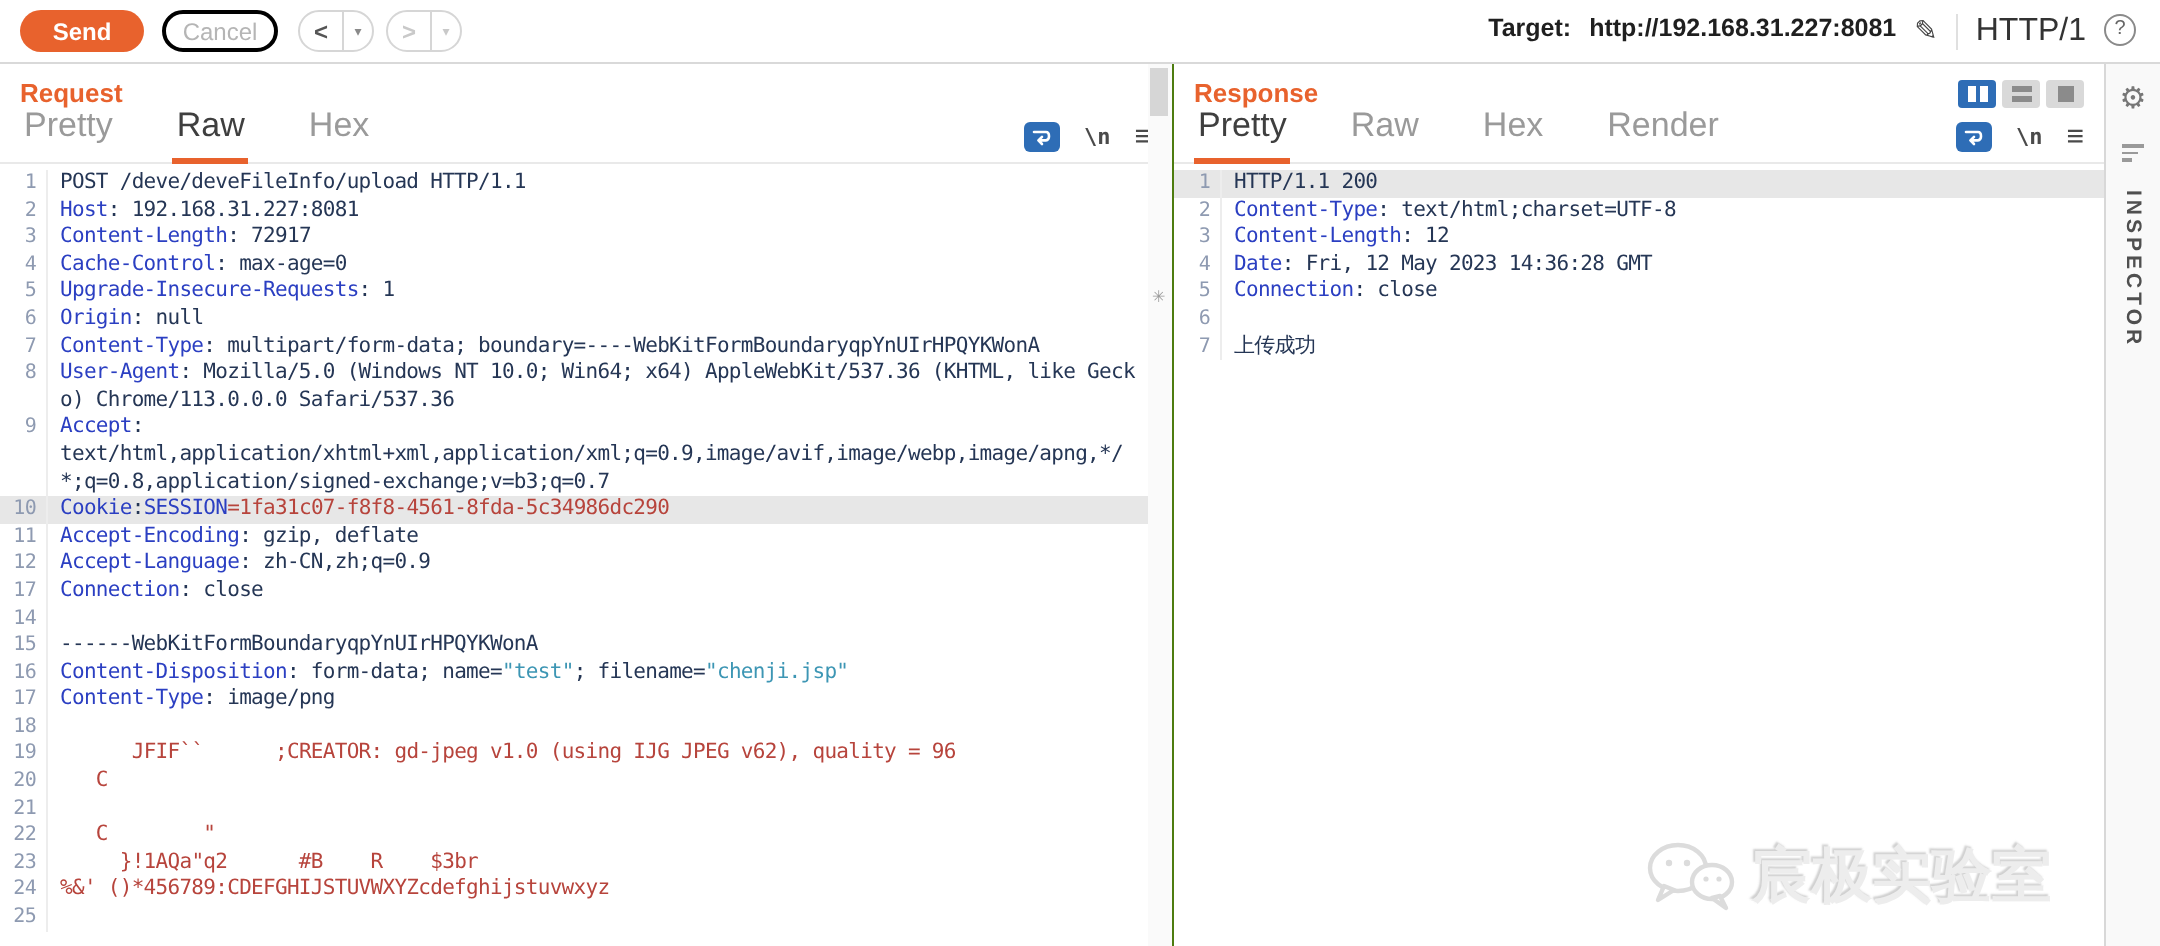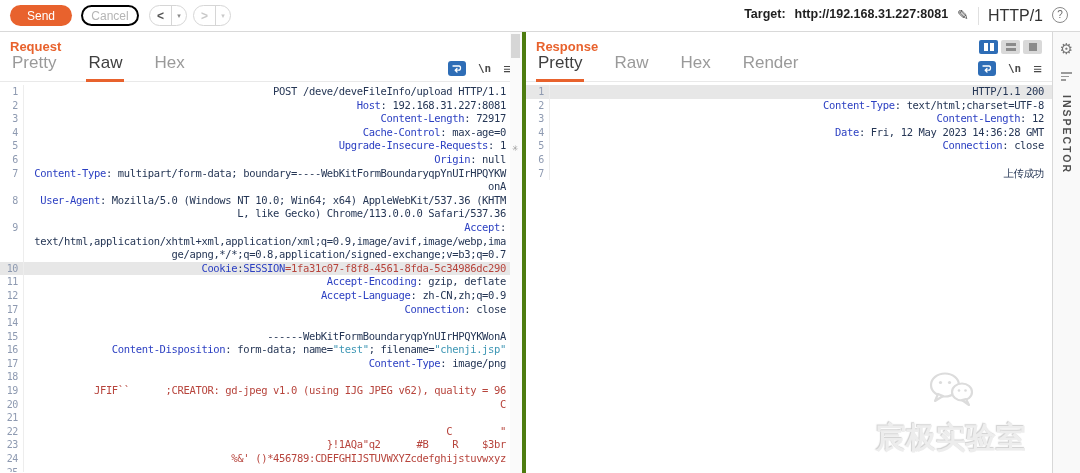--- a/index.html
+++ b/index.html
@@ -4,41 +4,41 @@
 <style>
   * { margin:0; padding:0; box-sizing:border-box; }
   html,body { width:1080px; height:473px; overflow:hidden; background:#fff;
     font-family:"Liberation Sans","DejaVu Sans",sans-serif; }
 
   
   .topbar { height:32px; display:flex; align-items:center; padding:0 12px 0 10px;
     border-bottom:1px solid #d9d9d9; background:#fff; }
   .btn { height:21px; border-radius:12px; font-size:12px; display:inline-flex;
     align-items:center; justify-content:center; cursor:pointer; }
-  .btn-send { width:62px; background:#e8622d; color:#fff; font-weight:normal; border:none; margin-right:9px; }
+  .btn-send { width:62px; background:#e8622d; color:#fff; font-weight:bold; border:none; margin-right:9px; }
   .btn-cancel { width:58px; background:#fff; color:#b5b5b5; border:2px solid #000000; margin-right:10px; }
   .split { display:inline-flex; align-items:stretch; height:21px; border:1px solid #d6d6d6;
     border-radius:12px; overflow:hidden; background:#fff; margin-right:6px; }
   .split .main-part { width:22px; display:flex; align-items:center; justify-content:center;
     font-size:12px; font-weight:bold; color:#555; border-right:1px solid #d6d6d6; }
   .split .caret-part { width:14px; display:flex; align-items:center; justify-content:center;
     font-size:7px; color:#8a8a8a; }
   .split.disabled .main-part, .split.disabled .caret-part { color:#c9c9c9; }
   .topbar-right { margin-left:auto; display:flex; gap:9px; }
   .target-label, .target-url { font-size:12.5px; font-weight:bold; color:#1f1f1f; }
   .pencil { font-size:14px; color:#444; cursor:pointer; transform:rotate(0deg); }
   .vsep { width:1px; height:18px; background:#e0e0e0; }
   .httpver { font-size:16px; color:#333; }
   .help-circle { width:16px; height:16px; border:1.5px solid #8a8a8a; border-radius:50%;
     display:flex; align-items:center; justify-content:center; font-size:10px; color:#666; cursor:pointer; }
 
   
   .main { display:flex; height:441px; }
   .panel { position:relative; background:#fff; }
-  .panel-request { width:526px; border-right:4px solid #4d7c0f; }
+  .panel-request { width:587px; border-right:1px solid #4d7c0f; }
   .panel-response { flex:1; }
   .inspector { width:28px; border-left:1px solid #d8d8d8; background:#f9f9f9;
     display:flex; flex-direction:column; align-items:center; padding-top:8px; }
 
   .panel-head { padding:5px 10px 0 10px; border-bottom:1px solid #e9e9e9; height:50px; }
   .head-row1 { height:19px; display:flex; align-items:center; }
   .panel-title { color:#e8622d; font-size:13px; font-weight:bold; }
   .layout-toggles { margin-left:auto; display:flex; gap:3px; }
   .ltog { width:19px; height:14px; border-radius:2px; background:#d9d9d9; display:flex;
     align-items:center; justify-content:center; gap:2px; cursor:pointer; }
@@ -59,21 +59,21 @@
   .hamburger { font-size:15px; color:#4a4a4a; cursor:pointer; line-height:1; }
 
   
   .code { position:relative; padding-top:3px; height:390px; overflow:hidden;
     font-family:"DejaVu Sans Mono","Liberation Mono",monospace;
     font-size:10.5px; line-height:13.6px; letter-spacing:-0.35px; }
   .code-row { display:flex; min-height:13.6px; }
   .code-row.hl { background:#e7e7e7; }
   .gutter { flex:0 0 24px; text-align:right; padding-right:5px; color:#8e9ab1;
     border-right:1px solid #ededed; margin-right:6px; font-size:10px; user-select:none; }
-  .ln-text { flex:1; white-space:pre-wrap; word-break:break-all; padding-right:16px;text-align:right; }
+  .ln-text { flex:1; white-space:pre-wrap; word-break:break-all; padding-right:16px; }
   .panel-response .ln-text { padding-right:8px; }
   .seg-h { color:#2b3fc2; }
   .seg-v { color:#253655; }
   .seg-s { color:#3d96b4; }
   .seg-r { color:#b7443c; }
 
   
   .vscroll { position:absolute; top:0; right:0; bottom:0; width:12px; background:#fafafa; }
   .vthumb { position:absolute; top:2px; left:1px; width:9px; height:24px; background:#d6d6d6; }
   .scroll-marker { position:absolute; top:112px; left:2px; font-size:8px; color:#9a9a9a; }
@@ -82,21 +82,21 @@
   .gear { font-size:15px; color:#777; cursor:pointer; }
   .filter-icon { margin-top:14px; display:flex; flex-direction:column; gap:2px; align-items:flex-start; cursor:pointer; }
   .filter-icon .f1 { width:11px; height:1.5px; background:#9a9a9a; }
   .filter-icon .f2 { width:8px;  height:1.5px; background:#9a9a9a; }
   .filter-icon .f3 { width:5px;  height:1.5px; background:#9a9a9a; }
   .inspector-label { margin-top:14px; writing-mode:vertical-lr; text-orientation:mixed;
     font-size:10.5px; font-weight:bold; color:#4f4f4f; letter-spacing:2px; cursor:pointer; }
 
   
   .watermark { position:absolute; right:26px; bottom:14px; display:flex; align-items:center;
-    gap:8px; pointer-events:none;flex-direction:column; }
+    gap:8px; pointer-events:none; }
   .watermark-text { font-size:30px; font-weight:bold; color:#ededed;
     text-shadow:-1px -1px 1px rgba(120,120,120,0.35), 1px 1px 1px #ffffff; }
 </style>
 </head>
 <body>
 
 <div class="topbar">
   <button class="btn btn-send">Send</button>
   <button class="btn btn-cancel">Cancel</button>
   <div class="split">

